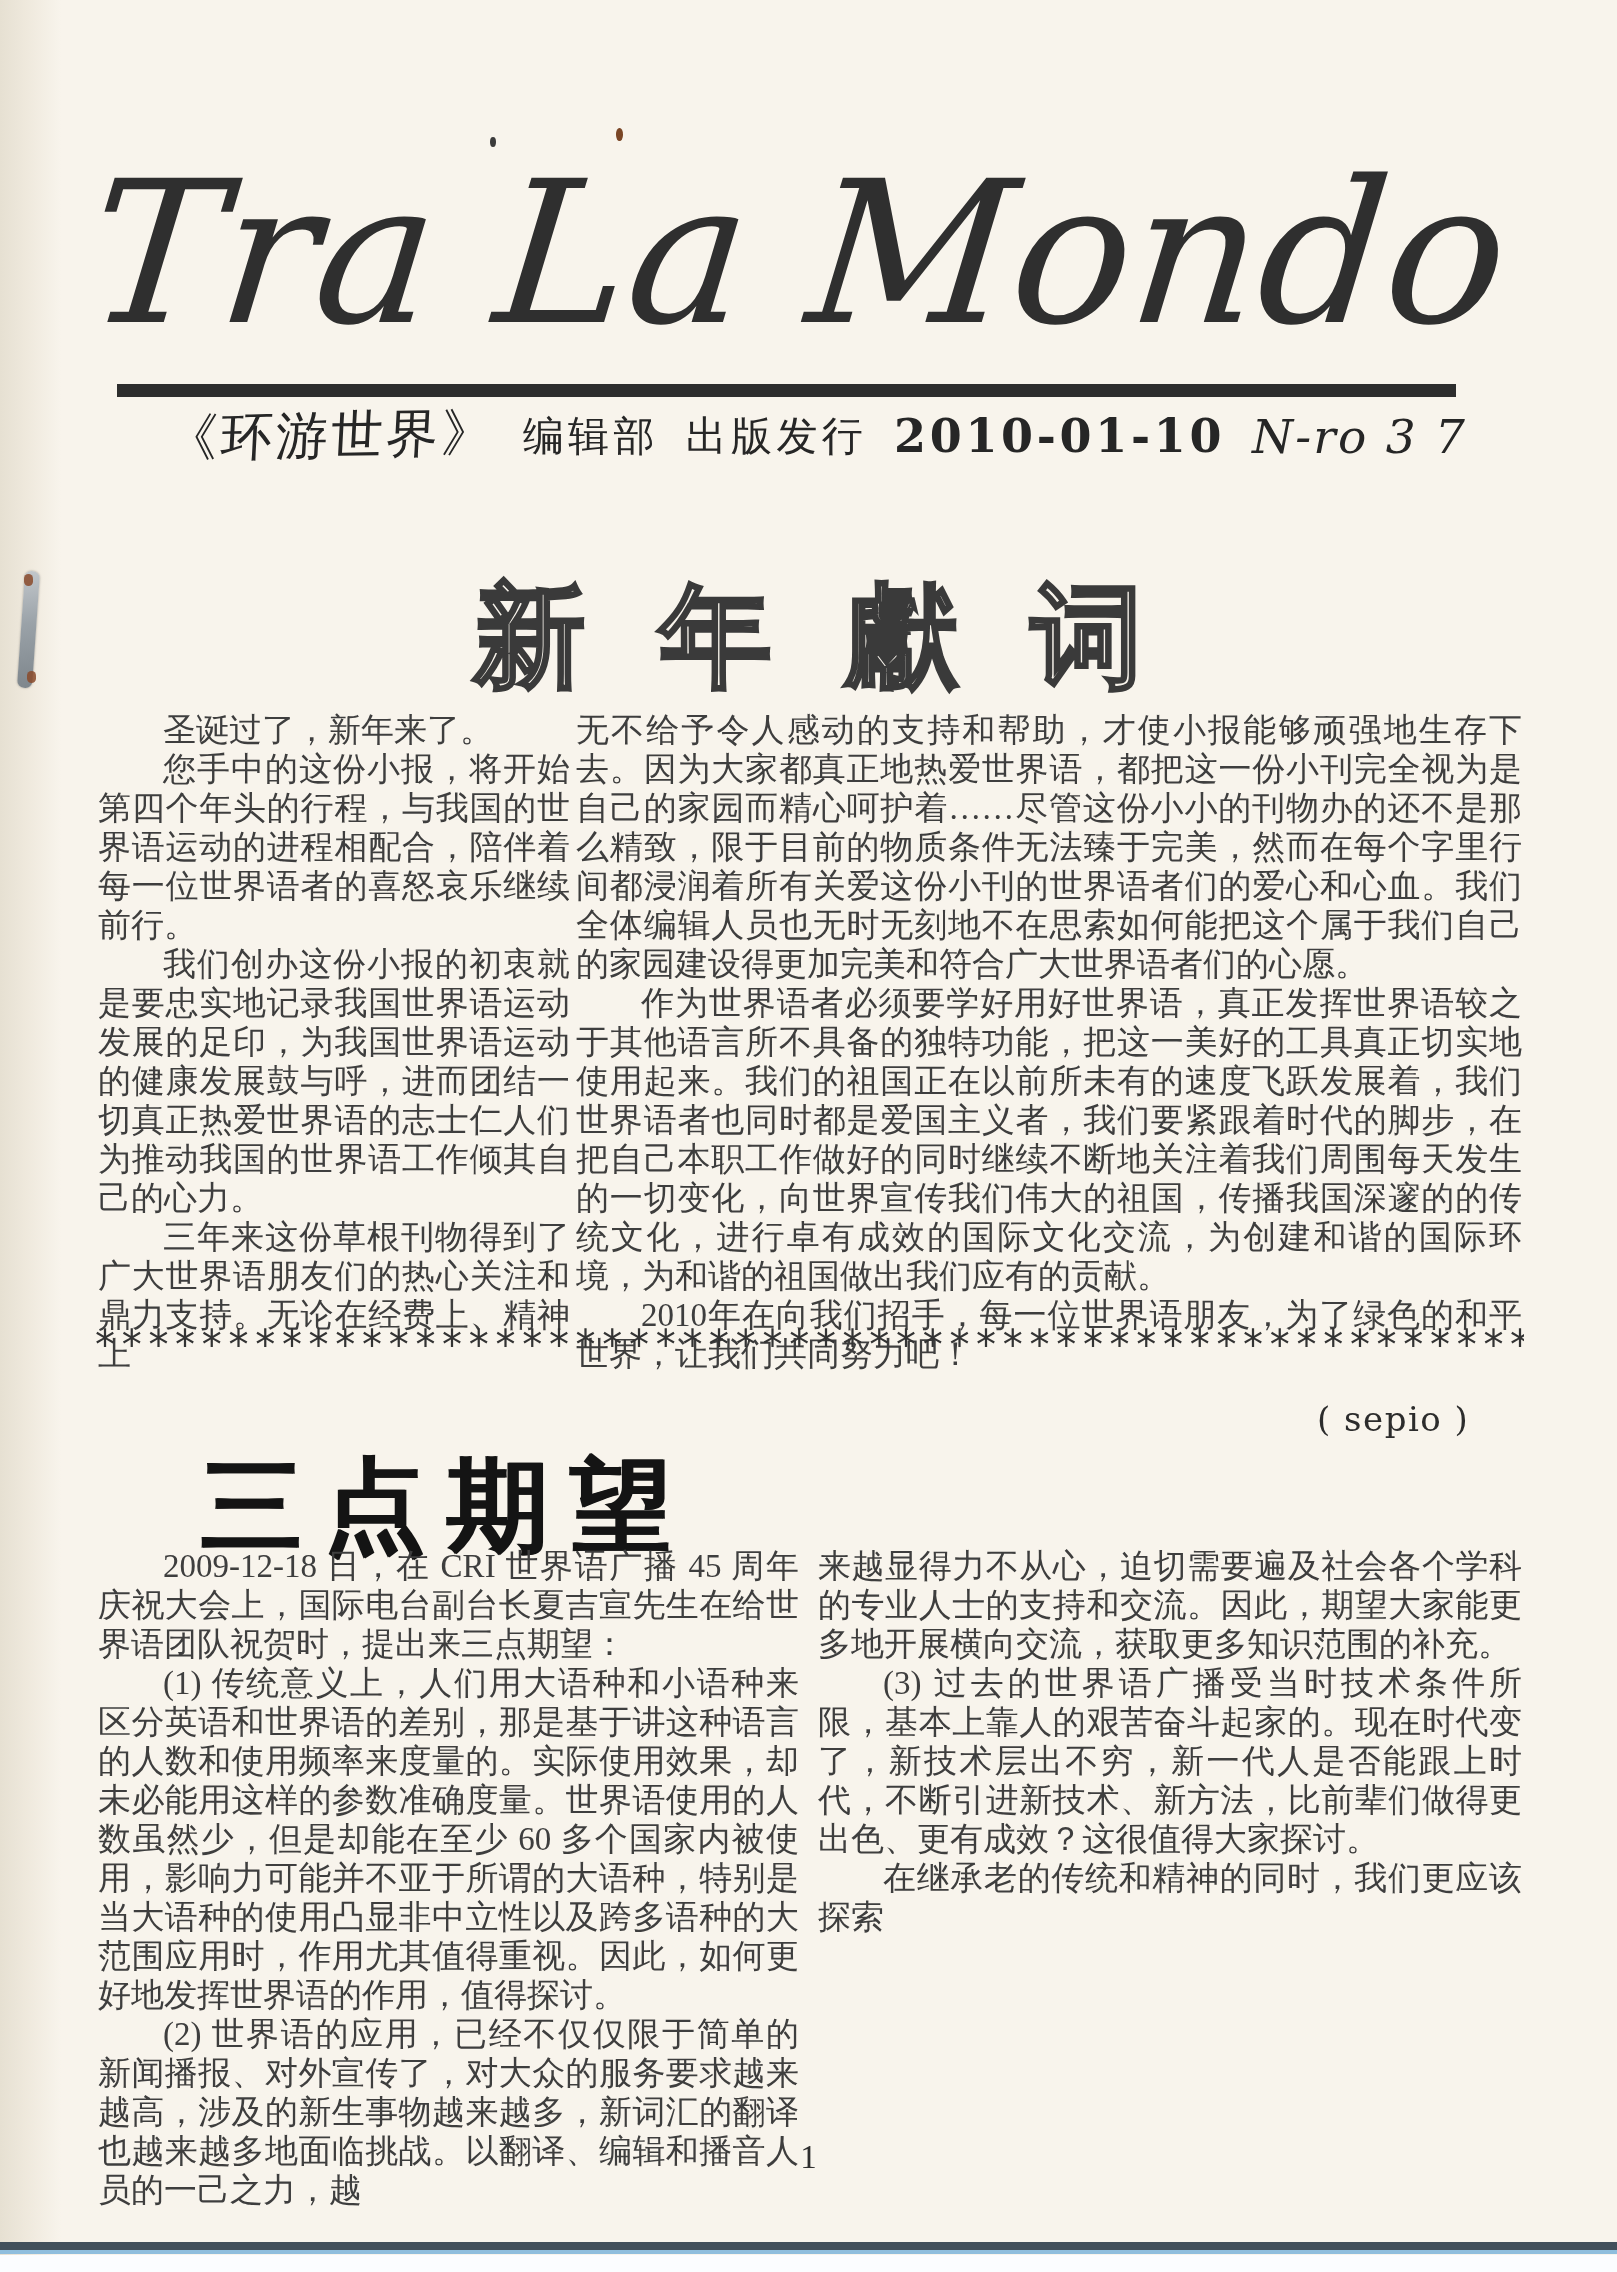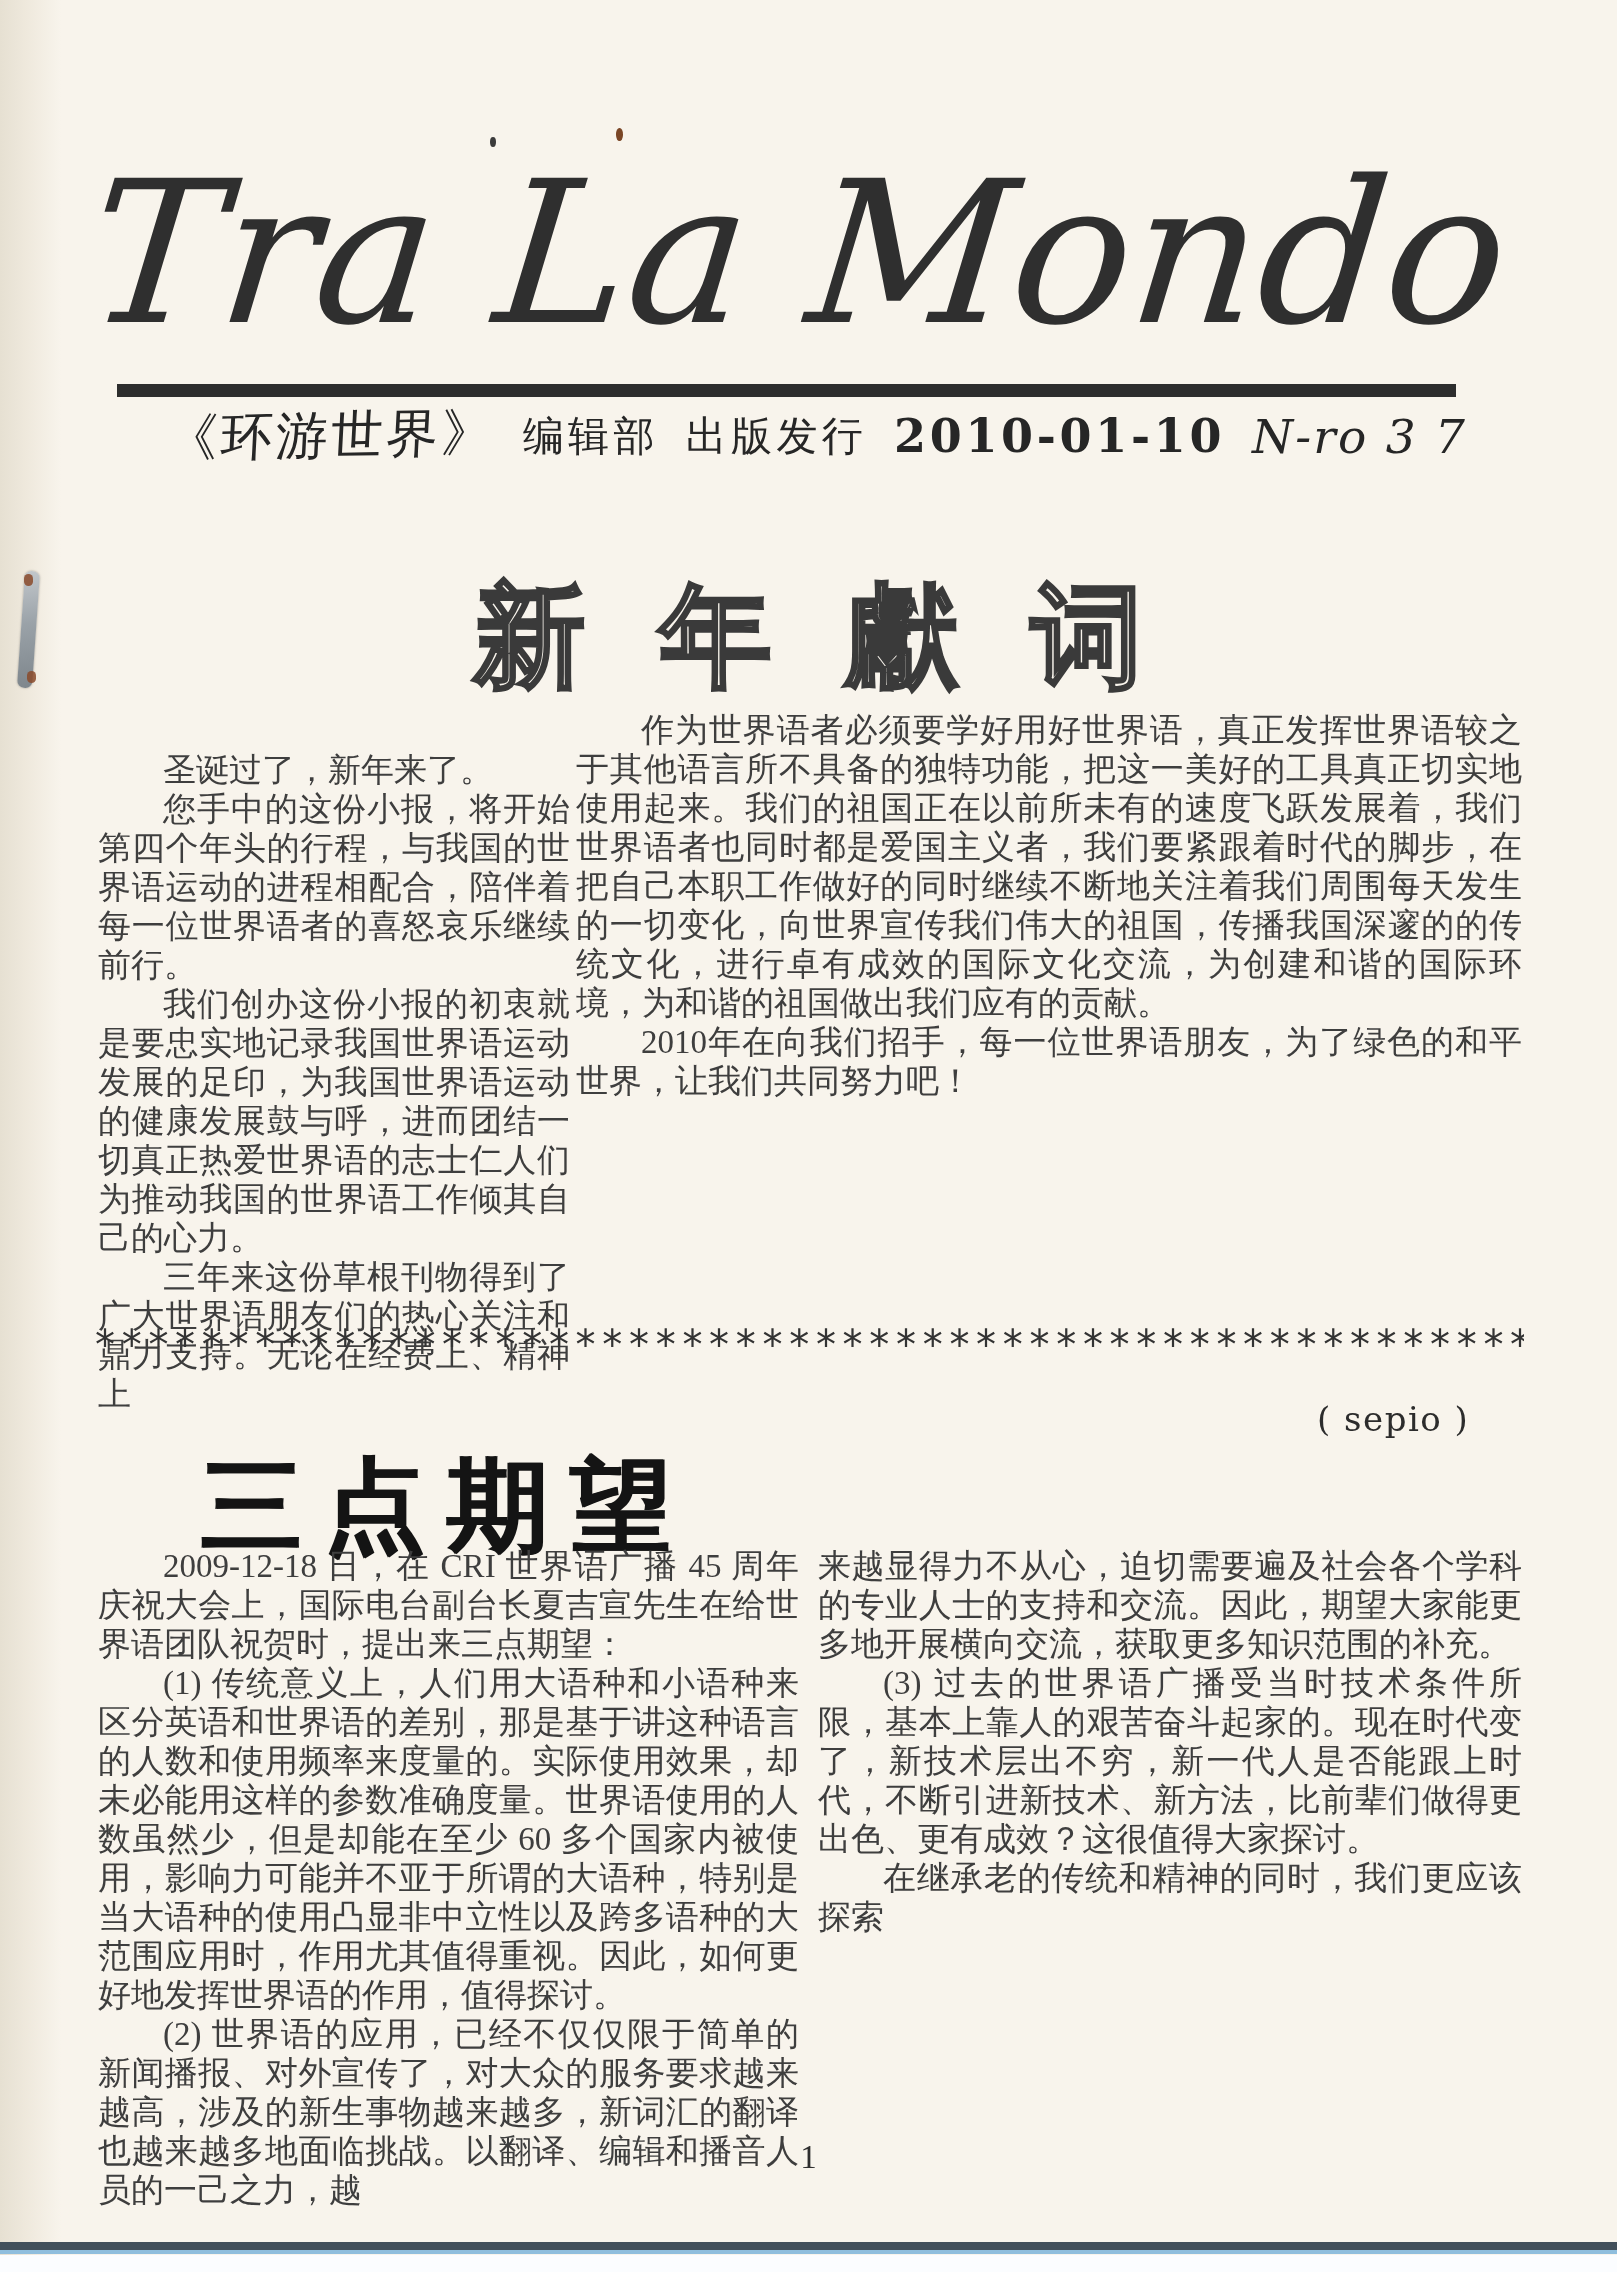--- a/index.html
+++ b/index.html
@@ -51,21 +51,21 @@
     position:absolute;left:0;top:579px;width:1617px;text-align:center;
     font-size:112px;line-height:1.05;font-weight:bold;color:var(--heading);
     letter-spacing:0.66em;text-indent:0.66em;white-space:nowrap;
   }
   @supports (-webkit-text-stroke: 1px black){
     .a1-title{color:var(--paper);-webkit-text-stroke:3px #3a3a3a;}
   }
   
   .cols{position:absolute;display:flex;}
   .a1-cols{left:98px;top:711px;width:1424px;gap:6px;}
-  .a1-col-left{width:472px;flex:0 0 auto;margin-top:40px;}
+  .a1-col-left{width:472px;flex:0 0 auto;}
   .a1-col-right{flex:1 1 auto;}
   .a2-cols{left:98px;top:1547px;width:1424px;gap:19px;}
   .a2-col-left{width:701px;flex:0 0 auto;}
   .a2-col-right{flex:1 1 auto;}
   .para{
     margin:0;font-size:33px;line-height:39px;text-align:justify;
     text-justify:inter-ideograph;color:var(--ink);
   }
   .para.indent{text-indent:65px;}
   
@@ -122,20 +122,21 @@
   <div class="a1-title">新年獻词</div>
 
   <div class="cols a1-cols">
     <div class="a1-col-left">
         <p class="para indent">圣诞过了，新年来了。</p>
         <p class="para indent">您手中的这份小报，将开始第四个年头的行程，与我国的世界语运动的进程相配合，陪伴着每一位世界语者的喜怒哀乐继续前行。</p>
         <p class="para indent">我们创办这份小报的初衷就是要忠实地记录我国世界语运动发展的足印，为我国世界语运动的健康发展鼓与呼，进而团结一切真正热爱世界语的志士仁人们为推动我国的世界语工作倾其自己的心力。</p>
         <p class="para indent">三年来这份草根刊物得到了广大世界语朋友们的热心关注和鼎力支持。无论在经费上、精神上</p>
       </div>
     <div class="a1-col-right">
+        <p class="para">无不给予令人感动的支持和帮助，才使小报能够顽强地生存下去。因为大家都真正地热爱世界语，都把这一份小刊完全视为是自己的家园而精心呵护着……尽管这份小小的刊物办的还不是那么精致，限于目前的物质条件无法臻于完美，然而在每个字里行间都浸润着所有关爱这份小刊的世界语者们的爱心和心血。我们全体编辑人员也无时无刻地不在思索如何能把这个属于我们自己的家园建设得更加完美和符合广大世界语者们的心愿。</p>
         <p class="para indent">作为世界语者必须要学好用好世界语，真正发挥世界语较之于其他语言所不具备的独特功能，把这一美好的工具真正切实地使用起来。我们的祖国正在以前所未有的速度飞跃发展着，我们世界语者也同时都是爱国主义者，我们要紧跟着时代的脚步，在把自己本职工作做好的同时继续不断地关注着我们周围每天发生的一切变化，向世界宣传我们伟大的祖国，传播我国深邃的的传统文化，进行卓有成效的国际文化交流，为创建和谐的国际环境，为和谐的祖国做出我们应有的贡献。</p>
         <p class="para indent">2010年在向我们招手，每一位世界语朋友，为了绿色的和平世界，让我们共同努力吧！</p>
       </div>
   </div>
 
   <div class="divider">**************************************************************</div>
 
   <div class="a2-title">三点期望</div>
 
   <div class="a2-byline">( sepio )</div>

